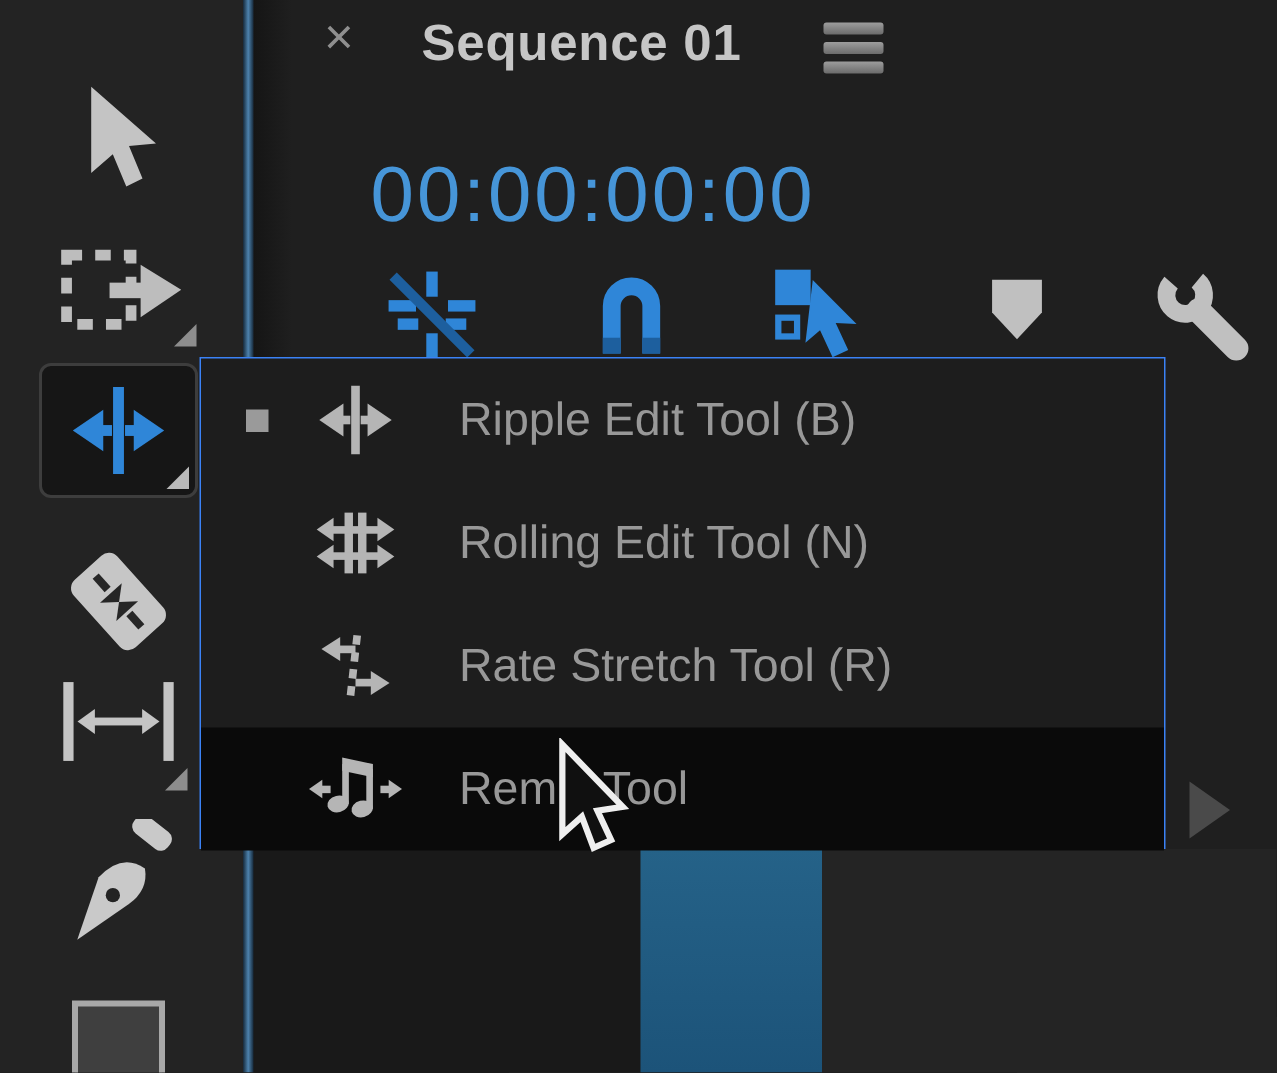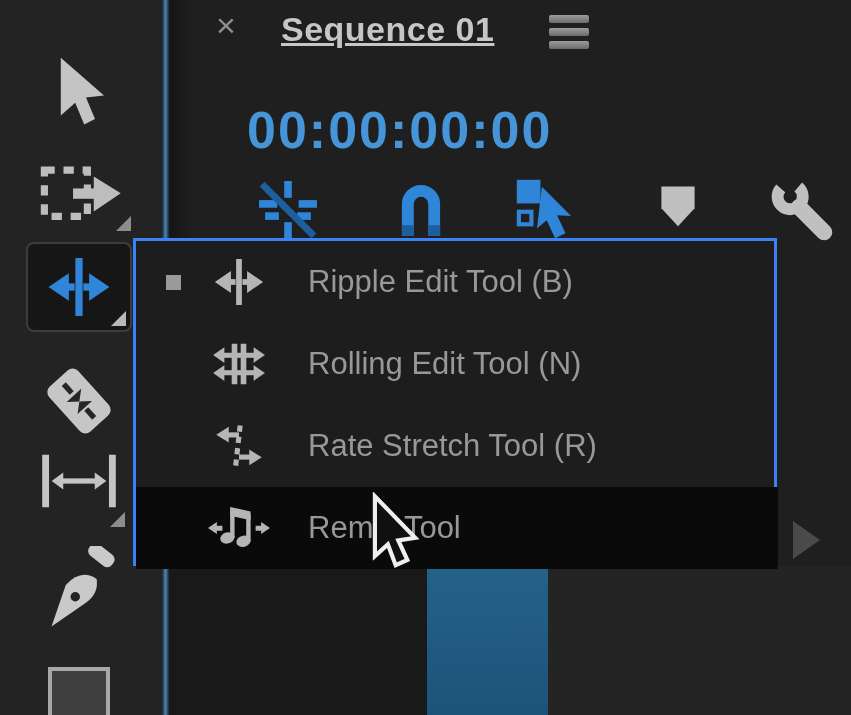--- a/index.html
+++ b/index.html
@@ -13,40 +13,40 @@
 
   
   .panel{left:169px;top:0;width:682px;height:715px;background:#1f1f1f;}
   .panel-shade{left:169px;top:0;width:26px;height:715px;
     background:linear-gradient(90deg,#151515,rgba(21,21,21,0));}
   .divider{left:162px;top:0;width:7px;height:715px;z-index:5;
     background:linear-gradient(90deg,#16293a,#4d82ad 50%,#16293a);}
 
   
   .tab-close{left:216px;top:8px;font-size:34px;color:#8f8f8f;line-height:1;z-index:6;}
-  .tab-title{left:281px;top:10px;font-size:34px;font-weight:bold;color:#c6c6c6;letter-spacing:.5px;z-index:6;text-decoration:underline;}
+  .tab-title{left:281px;top:10px;font-size:34px;font-weight:bold;color:#c6c6c6;letter-spacing:.5px;z-index:6;}
   .hamburger{left:549px;top:15px;z-index:6;}
   .hamburger .bar{width:40px;height:8px;border-radius:2px;margin-bottom:5px;
     background:linear-gradient(#9d9d9d,#6b6b6b);}
 
   
-  .timecode{left:247px;top:100px;font-size:52px;font-weight:bold;color:#4695d8;letter-spacing:2px;z-index:6;}
+  .timecode{left:247px;top:100px;font-size:52px;font-weight:normal;color:#4695d8;letter-spacing:2px;z-index:6;}
 
   
   .ttb{z-index:6;}
 
   
   .tool{z-index:10;}
   .tool-selected-box{left:26px;top:242px;width:106px;height:90px;border-radius:8px;
     background:#161616;border:2px solid #3d3d3d;box-sizing:border-box;z-index:9;}
   .corner-tri{width:0;height:0;border-left:15px solid transparent;border-bottom:15px solid #b9b9b9;z-index:11;}
 
   
   .menu{left:133px;top:238px;width:644px;height:328px;background:#1d1d1d;
-    border:3px solid #3b82f6;box-sizing:border-box;z-index:20;}
+    border:1px solid #3b82f6;box-sizing:border-box;z-index:20;}
   .menu-item{position:absolute;left:0;width:642px;height:82px;
     display:grid;grid-template-columns:64px 78px 1fr;align-items:center;}
   .menu-item.hl{background:#0a0a0a;}
   .mi-check{width:15px;height:15px;background:#9a9a9a;margin-left:30px;}
   .mi-icon{display:flex;justify-content:center;align-items:center;}
   .mi-label{font-size:31px;color:#989898;margin-left:30px;white-space:nowrap;}
 
   
   .bstrip-left{left:169px;top:566px;width:258px;height:149px;background:#191919;}
   .bstrip-right{left:548px;top:566px;width:303px;height:149px;background:#242424;}

